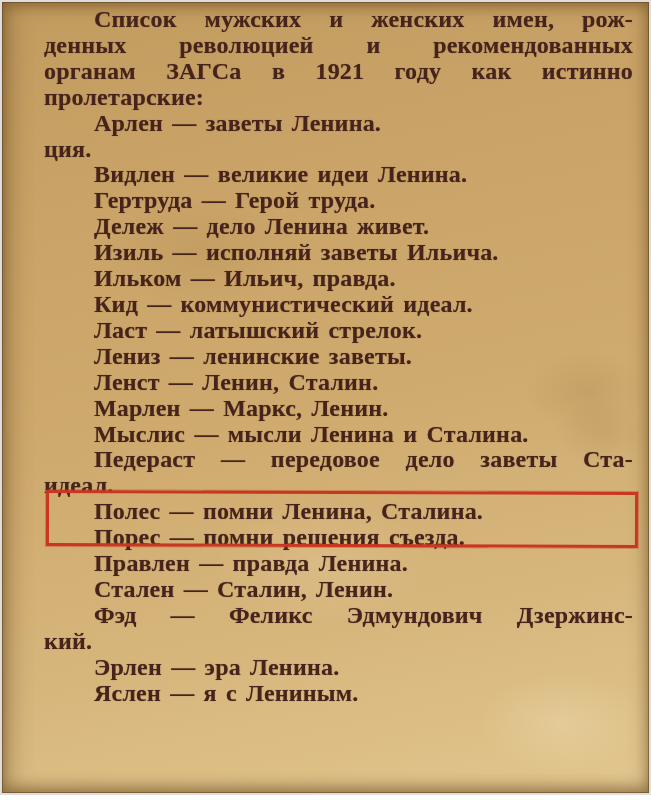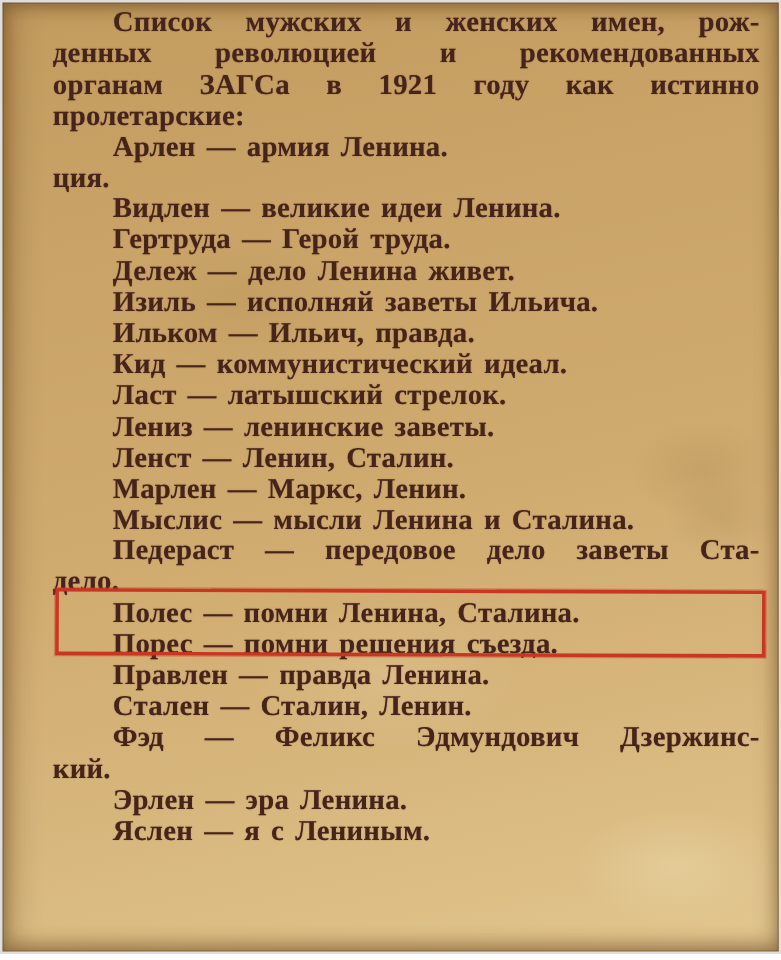--- a/index.html
+++ b/index.html
@@ -56,35 +56,35 @@
 </style>
 </head>
 <body>
 
 <div class="photo">
   <div class="text-block">
     <div class="line ind j">Список мужских и женских имен, рож-</div>
     <div class="line j">денных революцией и рекомендованных</div>
     <div class="line j">органам ЗАГСа в 1921 году как истинно</div>
     <div class="line">пролетарские:</div>
-    <div class="line ind">Арлен — армия Ленина.</div>
+    <div class="line ind">Арлен — заветы Ленина.</div>
     <div class="line">ция.</div>
     <div class="line ind">Видлен — великие идеи Ленина.</div>
     <div class="line ind">Гертруда — Герой труда.</div>
     <div class="line ind">Дележ — дело Ленина живет.</div>
     <div class="line ind">Изиль — исполняй заветы Ильича.</div>
     <div class="line ind">Ильком — Ильич, правда.</div>
     <div class="line ind">Кид — коммунистический идеал.</div>
     <div class="line ind">Ласт — латышский стрелок.</div>
     <div class="line ind">Лениз — ленинские заветы.</div>
     <div class="line ind">Ленст — Ленин, Сталин.</div>
     <div class="line ind">Марлен — Маркс, Ленин.</div>
     <div class="line ind">Мыслис — мысли Ленина и Сталина.</div>
     <div class="line ind j">Педераст — передовое дело заветы Ста-</div>
-    <div class="line">дело.</div>
+    <div class="line">идеал.</div>
     <div class="line ind">Полес — помни Ленина, Сталина.</div>
     <div class="line ind">Порес — помни решения съезда.</div>
     <div class="line ind">Правлен — правда Ленина.</div>
     <div class="line ind">Стален — Сталин, Ленин.</div>
     <div class="line ind j">Фэд — Феликс Эдмундович Дзержинс-</div>
     <div class="line">кий.</div>
     <div class="line ind">Эрлен — эра Ленина.</div>
     <div class="line ind">Яслен — я с Лениным.</div>
   </div>
   <div class="highlight-box" style="border-color: rgb(201, 54, 33);"></div>

